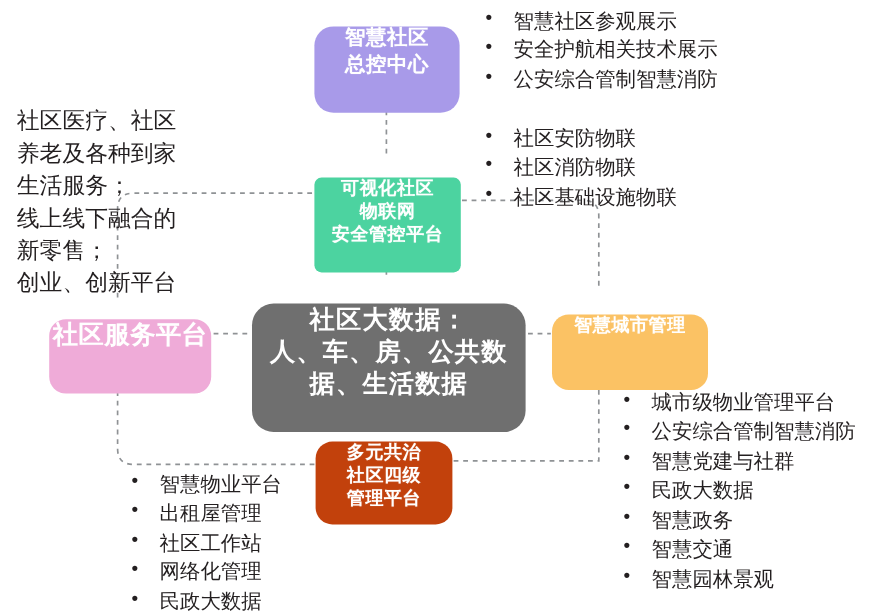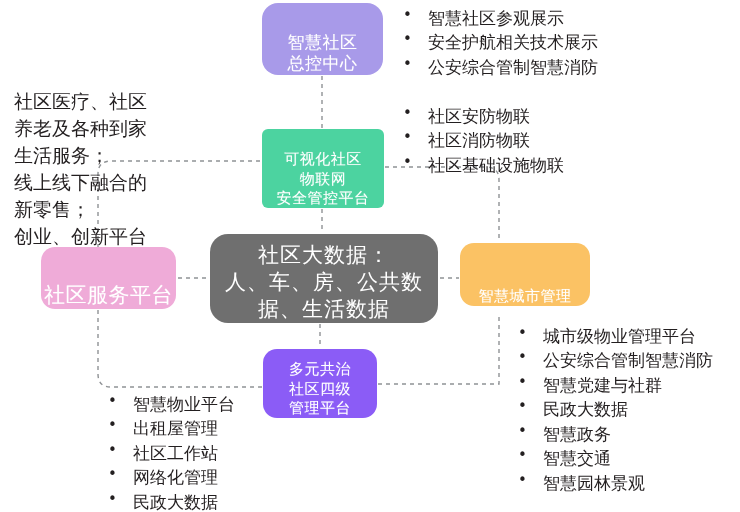--- a/index.html
+++ b/index.html
@@ -9,49 +9,50 @@
     font-family:"DejaVu Sans","Liberation Sans",sans-serif;
     overflow:hidden;
     position:relative;
   }
   #diagram{position:absolute;left:0;top:0;width:740px;height:512px;}
 
   .connectors{position:absolute;left:0;top:0;width:740px;height:512px;pointer-events:none;}
 
   .node{
     position:absolute;
-    display:flex;align-items:flex-end;justify-content:center;
+    display:flex;align-items:flex-start;justify-content:center;
     text-align:center;
     color:#ffffff;
-    font-weight:normal;
+    font-weight:bold;
     border-radius:14px;
     box-sizing:border-box;
     line-height:1.28;
     letter-spacing:0.5px;
     text-shadow:0 0 1px rgba(255,255,255,0.35);
+    margin-top:19px;
   }
   .node span{display:block;}
 
   
   #node-control-center{
     left:262px;top:3px;width:121px;height:72px;
     background:#a89ae9;
     font-size:17px;
     border-radius:16px;
   }
   
   #node-iot-platform{
     left:262px;top:129px;width:122px;height:79px;
     background:#4cd3a0;
     font-size:15px;
     border-radius:6px;
   }
   
   #node-big-data{
-    left:210px;top:234px;width:228px;height:89px;
+    left:210px;top:234px;width:228px;height:107px;
     background:#6f6f6f;
     font-size:21px;
     border-radius:18px;
     letter-spacing:1px;
     text-shadow:none;
   }
   
   #node-service-platform{
     left:41px;top:247px;width:135px;height:62px;
     background:#efabd8;
@@ -61,21 +62,21 @@
   
   #node-city-management{
     left:460px;top:243px;width:130px;height:63px;
     background:#fbc264;
     font-size:15px;
     border-radius:14px;
   }
   
   #node-governance-platform{
     left:263px;top:349px;width:114px;height:69px;
-    background:#8b5cf6;
+    background:#c2410c;
     font-size:15px;
     border-radius:14px;
   }
 
   .textblock{
     position:absolute;
     color:#231f20;
     font-size:19px;
     line-height:1.42;
     white-space:pre-line;

